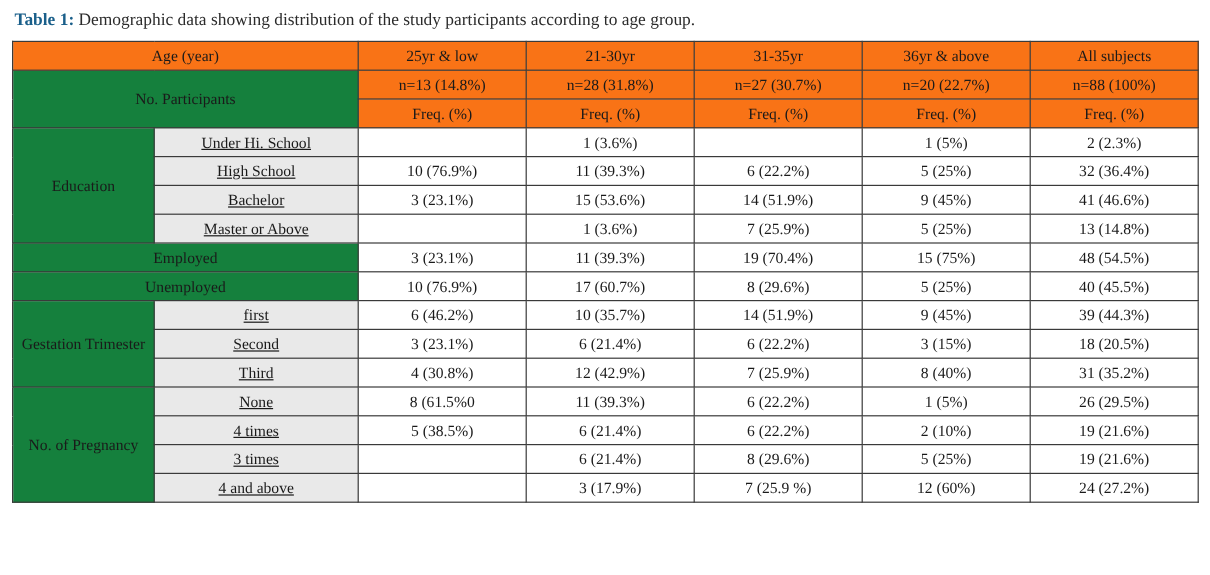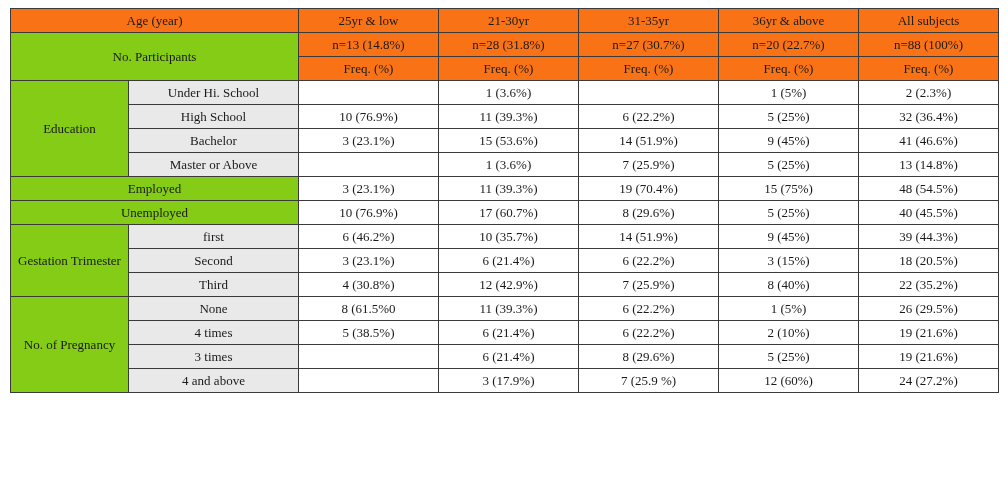--- a/index.html
+++ b/index.html
@@ -44,39 +44,43 @@
     vertical-align: middle;
     height: 24px;
     box-sizing: border-box;
     font-weight: normal;
   }
   .hdr {
     background: #f97316;
     font-weight: bold;
   }
   .rowlabel {
-    background: #84cc16;
+    background: #15803d;
     font-weight: bold;
   }
   .sub {
     background: #e9e9e9;
     font-weight: bold;
+    text-decoration: underline;
   }
   .val {
     background: #ffffff;
   }
   col.c-lab1 { width: 118px; }
   col.c-lab2 { width: 170px; }
   col.c-data { width: 140px; }
 </style>
 </head>
 <body>
 
 <div id="page">
 
+  <p class="caption">
+    <span class="caption-label">Table 1:</span><span> Demographic data showing distribution of the study participants according to age group.</span>
+  </p>
 
   <table class="demo">
     <colgroup>
       <col class="c-lab1">
       <col class="c-lab2">
       <col class="c-data">
       <col class="c-data">
       <col class="c-data">
       <col class="c-data">
       <col class="c-data">
@@ -174,21 +178,21 @@
         <td class="val">6 (22.2%)</td>
         <td class="val">3 (15%)</td>
         <td class="val">18 (20.5%)</td>
       </tr>
       <tr>
         <td class="sub">Third</td>
         <td class="val">4 (30.8%)</td>
         <td class="val">12 (42.9%)</td>
         <td class="val">7 (25.9%)</td>
         <td class="val">8 (40%)</td>
-        <td class="val">22 (35.2%)</td>
+        <td class="val">31 (35.2%)</td>
       </tr>
 
       <tr>
         <td class="rowlabel" rowspan="4">No. of Pregnancy</td>
         <td class="sub">None</td>
         <td class="val">8 (61.5%0</td>
         <td class="val">11 (39.3%)</td>
         <td class="val">6 (22.2%)</td>
         <td class="val">1 (5%)</td>
         <td class="val">26 (29.5%)</td>

